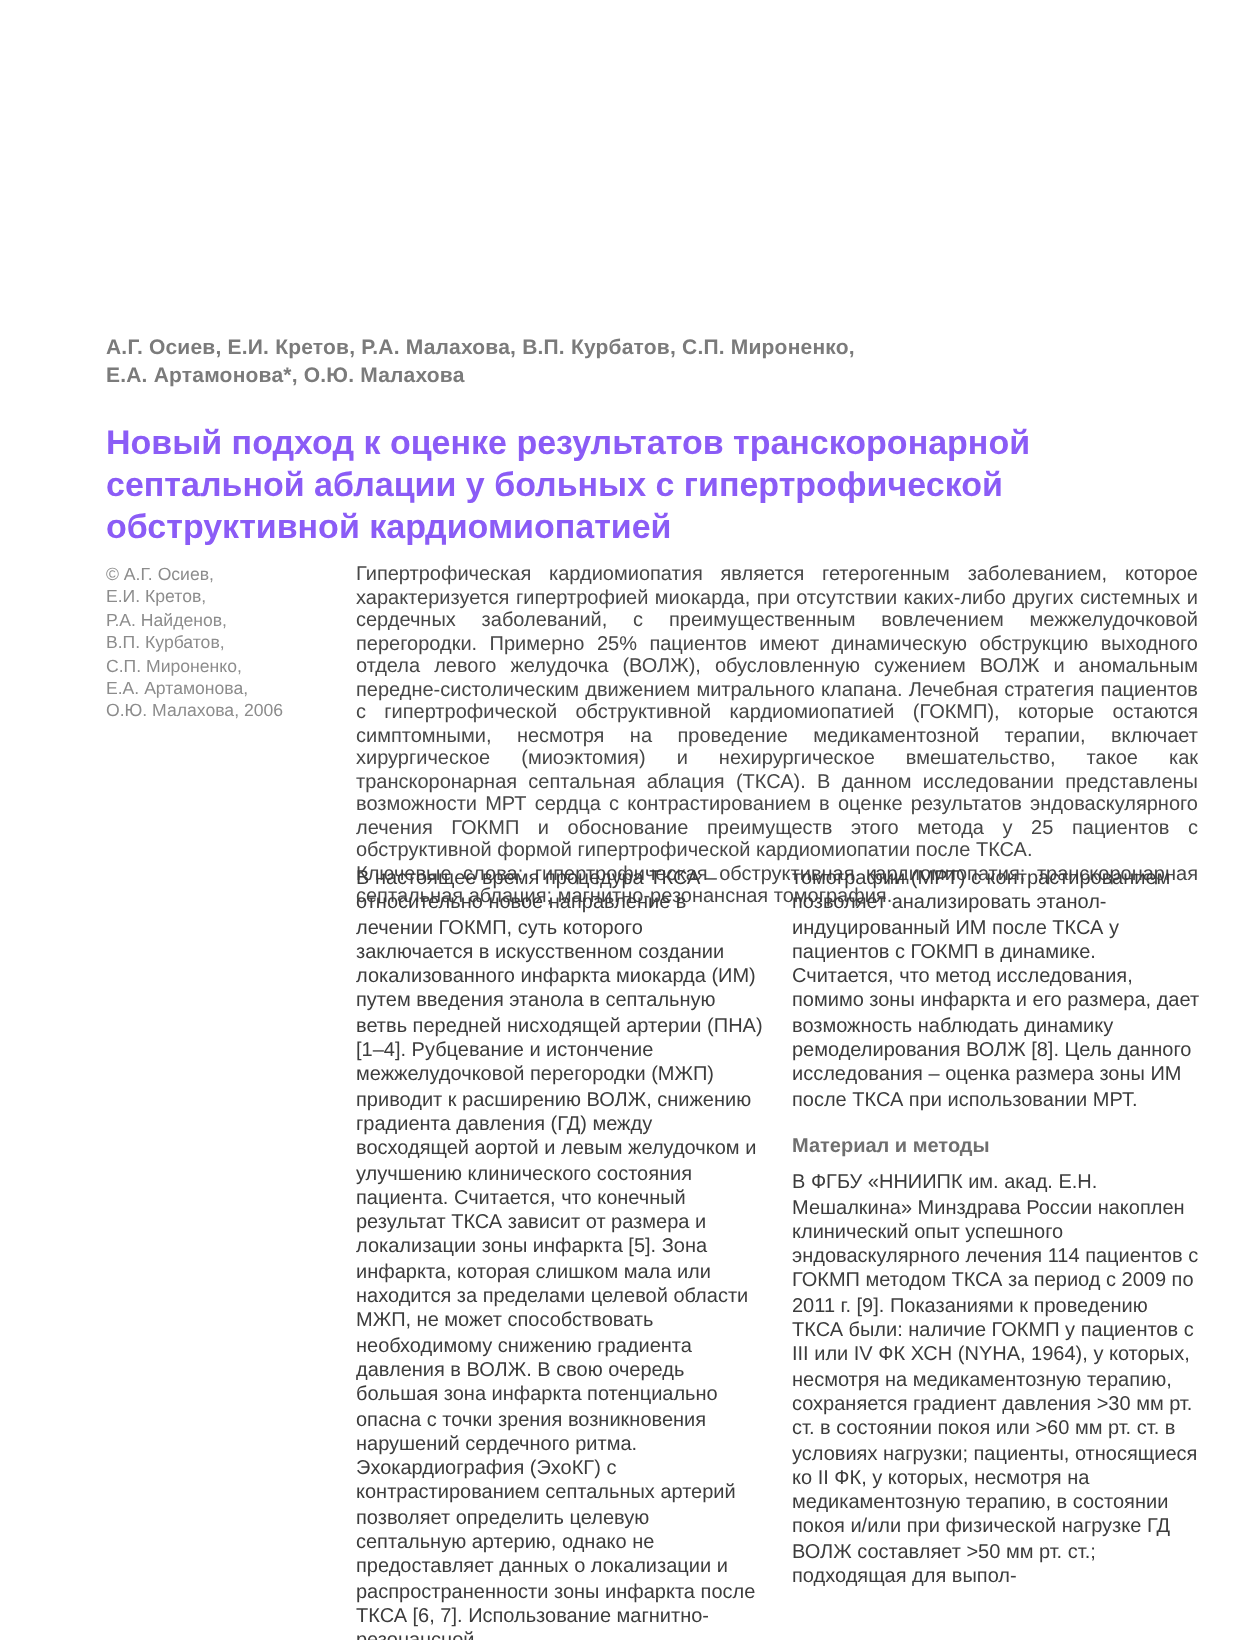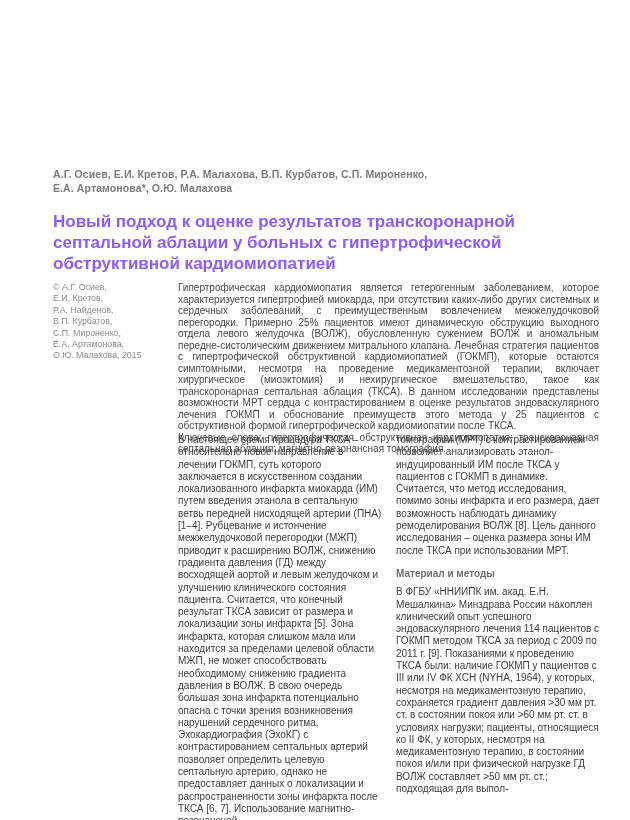--- a/index.html
+++ b/index.html
@@ -92,21 +92,21 @@
 септальной аблации у больных с гипертрофической
 обструктивной кардиомиопатией</h1>
 
 <aside class="sidebar">
   <div class="block preline">© А.Г. Осиев,
 Е.И. Кретов,
 Р.А. Найденов,
 В.П. Курбатов,
 С.П. Мироненко,
 Е.А. Артамонова,
-О.Ю. Малахова, 2015</div>
+О.Ю. Малахова, 2006</div>
 </aside>
 
 <section class="main-abstract">
   <p>Гипертрофическая кардиомиопатия является гетерогенным заболеванием, которое характеризуется гипертрофией миокарда, при отсутствии каких-либо других системных и сердечных заболеваний, с преимущественным вовлечением межжелудочковой перегородки. Примерно 25% пациентов имеют динамическую обструкцию выходного отдела левого желудочка (ВОЛЖ), обусловленную сужением ВОЛЖ и аномальным передне-систолическим движением митрального клапана. Лечебная стратегия пациентов с гипертрофической обструктивной кардиомиопатией (ГОКМП), которые остаются симптомными, несмотря на проведение медикаментозной терапии, включает хирургическое (миоэктомия) и нехирургическое вмешательство, такое как транскоронарная септальная аблация (ТКСА). В данном исследовании представлены возможности МРТ сердца с контрастированием в оценке результатов эндоваскулярного лечения ГОКМП и обоснование преимуществ этого метода у 25 пациентов с обструктивной формой гипертрофической кардиомиопатии после ТКСА.</p>
   <p>Ключевые слова: гипертрофическая обструктивная кардиомиопатия; транскоронарная септальная аблация; магнитно-резонансная томография.</p>
 </section>
 
 <section class="columns">
   <div class="col">
     <p>В настоящее время процедура ТКСА – относительно новое направление в лечении ГОКМП, суть которого заключается в искусственном создании локализованного инфаркта миокарда (ИМ) путем введения этанола в септальную ветвь передней нисходящей артерии (ПНА) [1–4]. Рубцевание и истончение межжелудочковой перегородки (МЖП) приводит к расширению ВОЛЖ, снижению градиента давления (ГД) между восходящей аортой и левым желудочком и улучшению клинического состояния пациента. Считается, что конечный результат ТКСА зависит от размера и локализации зоны инфаркта [5]. Зона инфаркта, которая слишком мала или находится за пределами целевой области МЖП, не может способствовать необходимому снижению градиента давления в ВОЛЖ. В свою очередь большая зона инфаркта потенциально опасна с точки зрения возникновения нарушений сердечного ритма. Эхокардиография (ЭхоКГ) с контрастированием септальных артерий позволяет определить целевую септальную артерию, однако не предоставляет данных о локализации и распространенности зоны инфаркта после ТКСА [6, 7]. Использование магнитно-резонансной</p>

